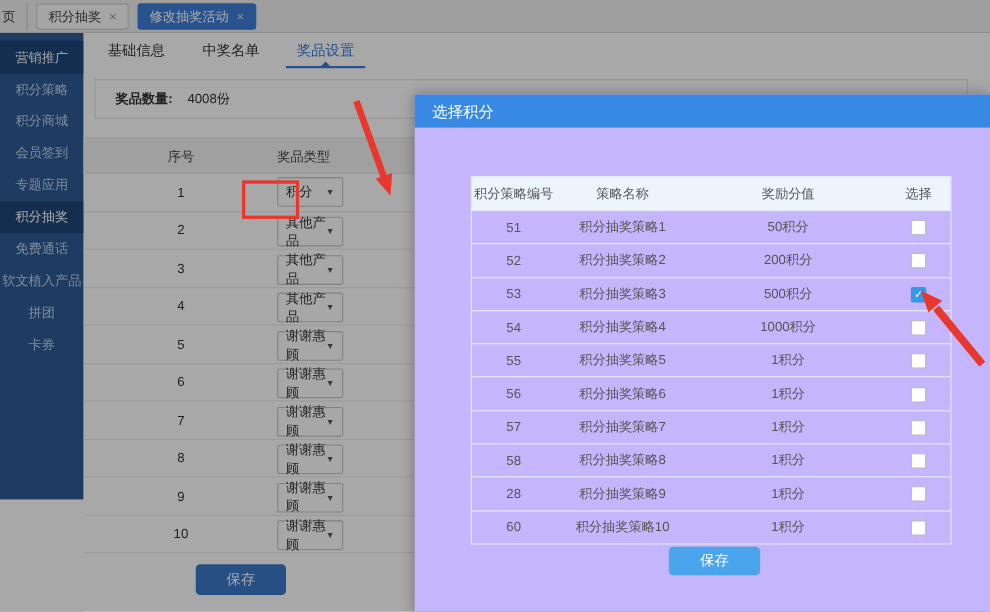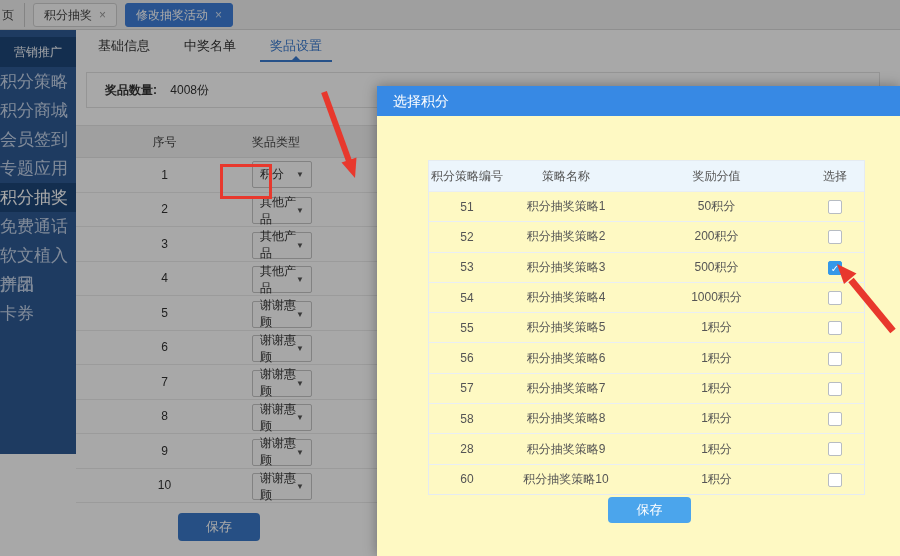--- a/index.html
+++ b/index.html
@@ -21,22 +21,22 @@
   .tab .close{ color:#999; font-size:12px; cursor:pointer; }
   .tab.partial{ background:transparent; border:none; border-right:1px solid #c9c9c9;
     border-radius:0; margin-left:0; padding:0 10px 0 2px; }
   .tab.active{ background:#3f7fd9; border-color:#3f7fd9; color:#fff;justify-content:space-between; }
   .tab.active .close{ color:#cfe0f5; }
   
   .sidebar{ position:absolute; left:0; top:30px; width:76px; height:424px;
     background:#2e5a94; z-index:1; }
   .side-header{ margin-top:7px; height:30px; line-height:30px; text-align:center;
     background:#1e4779; color:#f2f6fb; font-size:12px; }
-  .side-item{ height:29px; line-height:29px; text-align:left;
-    color:#c3d2e8; font-size:17px; cursor:pointer; }
+  .side-item{ height:29px; line-height:29px; text-align:center;
+    color:#c3d2e8; font-size:12px; cursor:pointer; }
   .side-item.active{ background:#1e4779; color:#fff; }
   
   .main{ position:absolute; left:76px; top:30px; width:824px; height:526px;
     background:#fff; z-index:1; }
   .content-tabs{ height:32px; display:flex; align-items:center; padding-left:12px; }
   .ctab{ position:relative; line-height:30px; padding:0 10px; margin-right:14px;
     color:#333; font-size:13px; cursor:pointer; }
   .ctab.active{ color:#3a7bd0; }
   .ctab.active::after{ content:""; position:absolute; left:0; right:0; bottom:-1px;
     height:2px; background:#3a7bd0; }
@@ -62,21 +62,21 @@
     padding:0 10px; background:#3f82e0; border:1px solid #3670c2; border-radius:4px;
     color:#fff; font-size:12px; cursor:pointer; margin-left:5px; }
   .btn-choose .hand{ font-size:13px; line-height:1; }
   .btn-save-main{ margin:10px 0 0 102px; width:82px; height:28px; border:none;
     background:#3b79c9; color:#fff; font-size:13px; border-radius:4px; cursor:pointer; }
   
   .dim{ position:absolute; left:0; top:0; width:900px; height:556px;
     background:rgba(0,0,0,0.34); z-index:10; }
   
   .modal{ position:absolute; left:377px; top:86px; width:523px; height:470px;
-    background:#fef9c3; z-index:20; box-shadow:0 0 12px rgba(0,0,0,0.35); }
+    background:#c4b5fd; z-index:20; box-shadow:0 0 12px rgba(0,0,0,0.35); }
   .modal-header{ height:30px; line-height:30px; background:#3789e4; color:#fff;
     font-size:14px; padding-left:16px; }
   .mtable{ position:absolute; left:51px; top:74px; width:437px;
     border:1px solid #e5ebf1; color:#555; }
   .mhead{ display:flex; height:30px; line-height:30px; background:#ecf5fc; }
   .mrow{ display:flex; height:30.3px; align-items:center; border-top:1px solid #e9eef4; }
   .m1{ width:76px; text-align:center; }
   .m2{ width:122px; text-align:center; }
   .m3{ width:179px; text-align:center; }
   .m4{ width:58px; text-align:center; }

